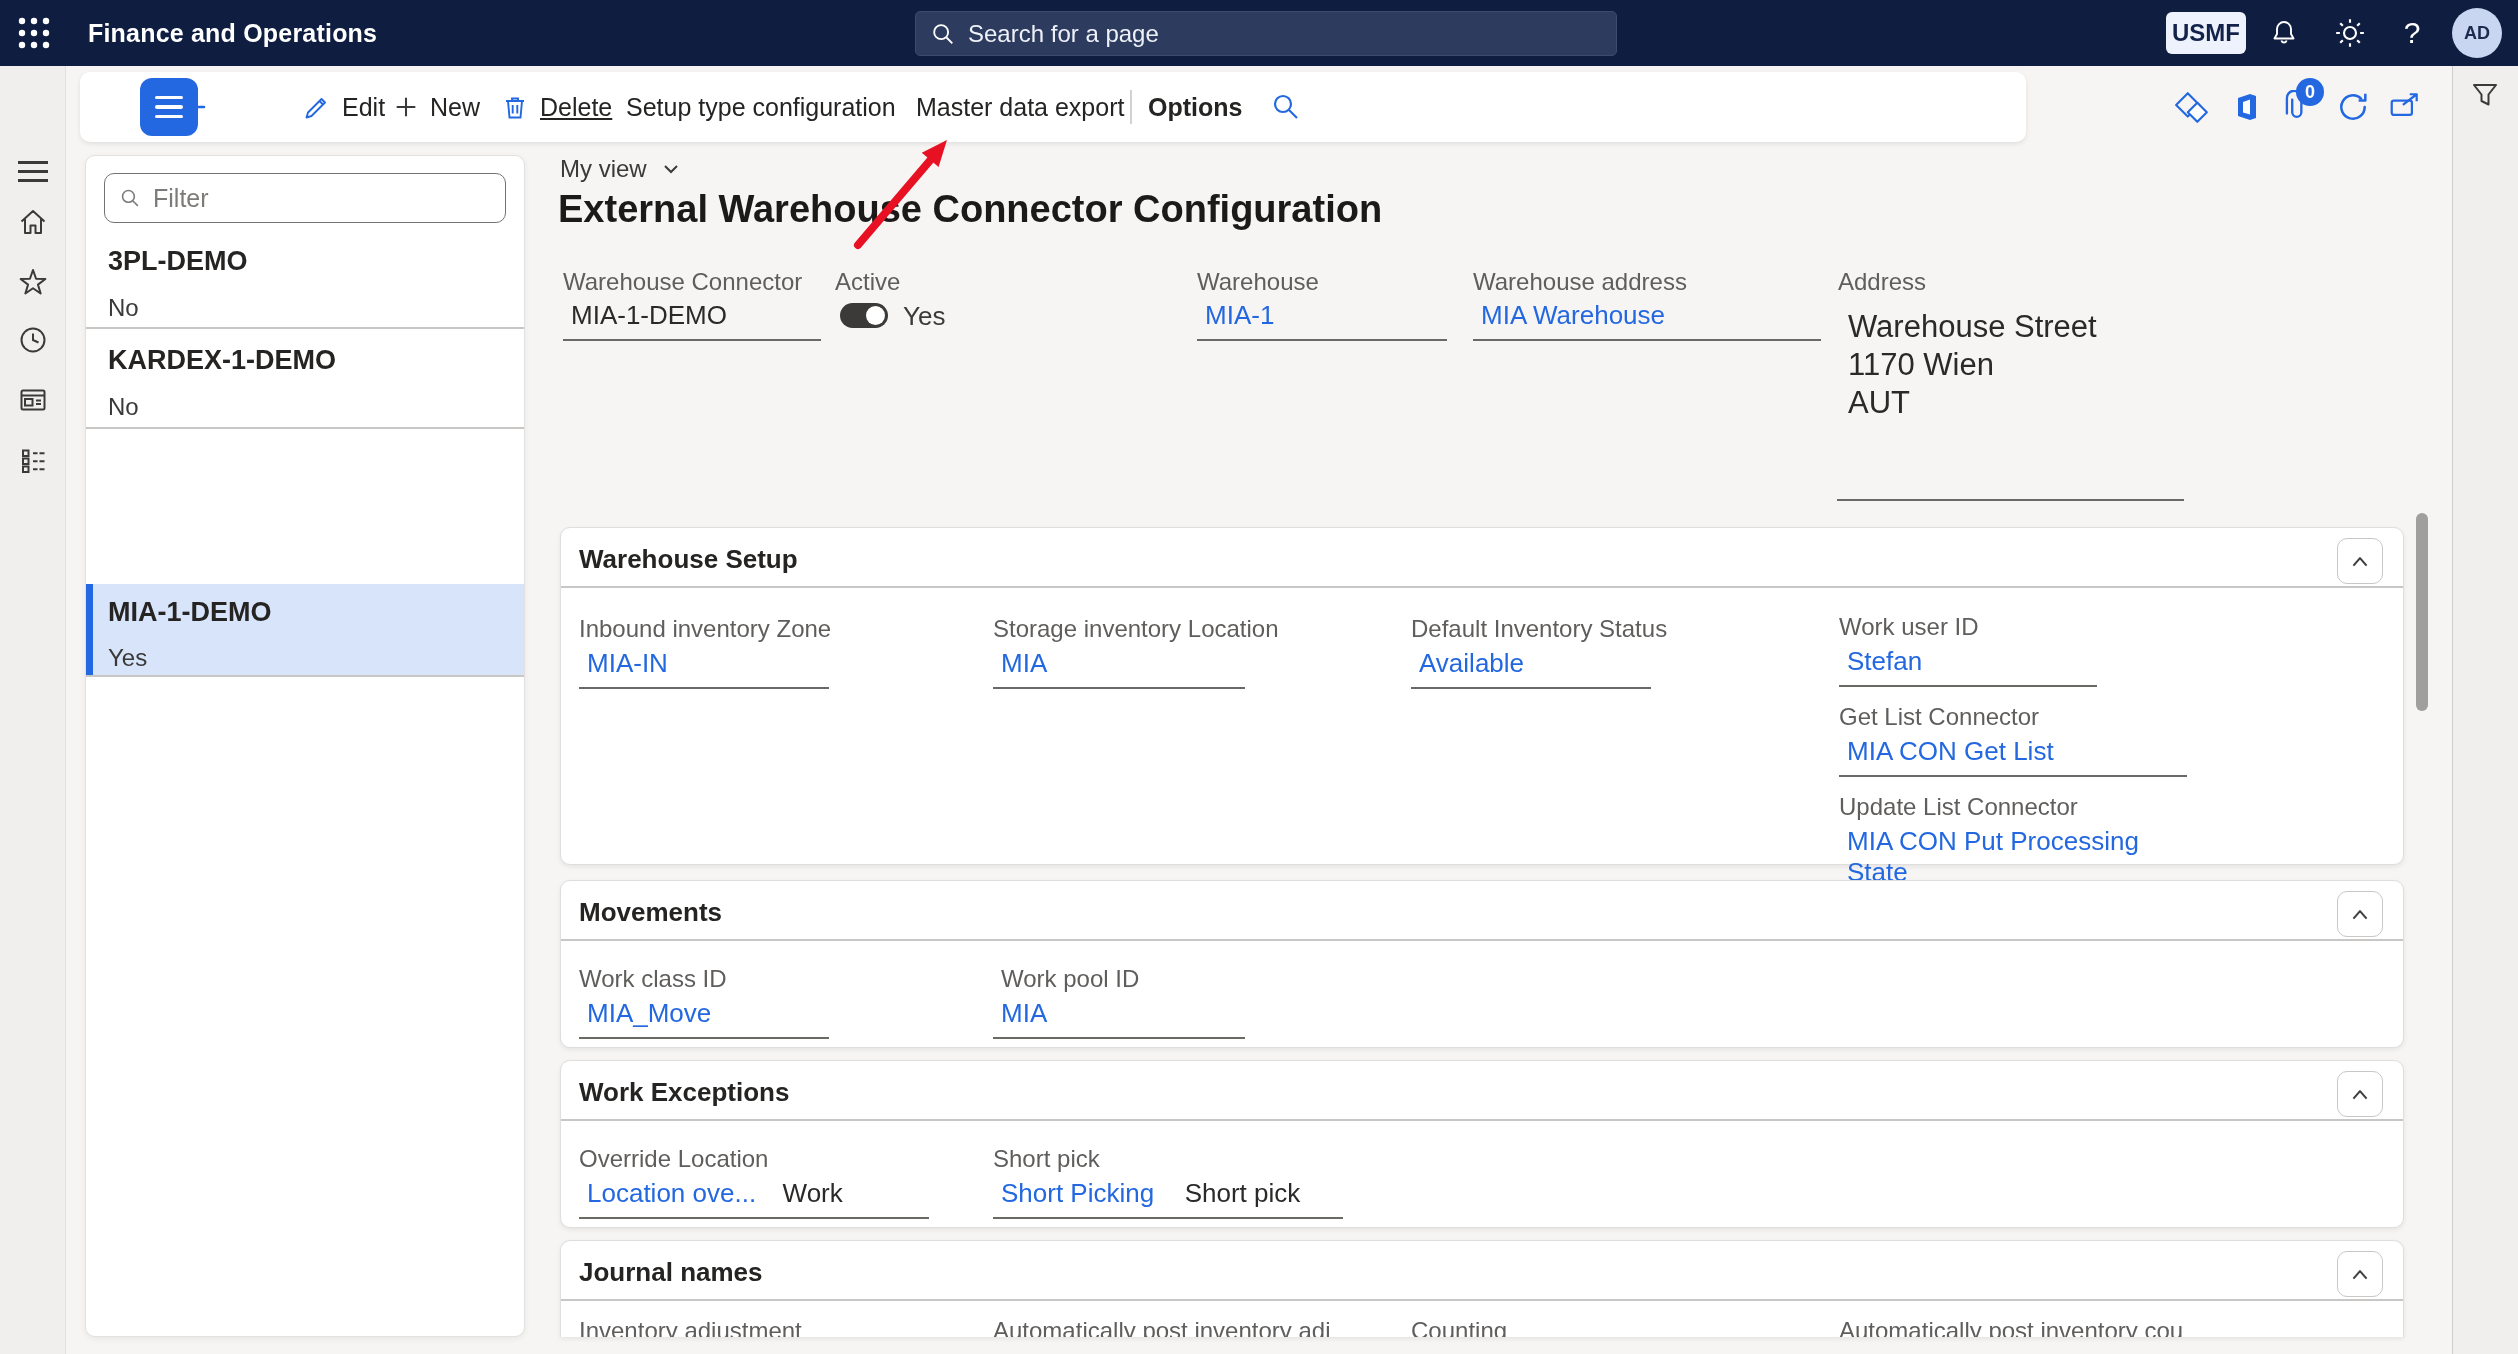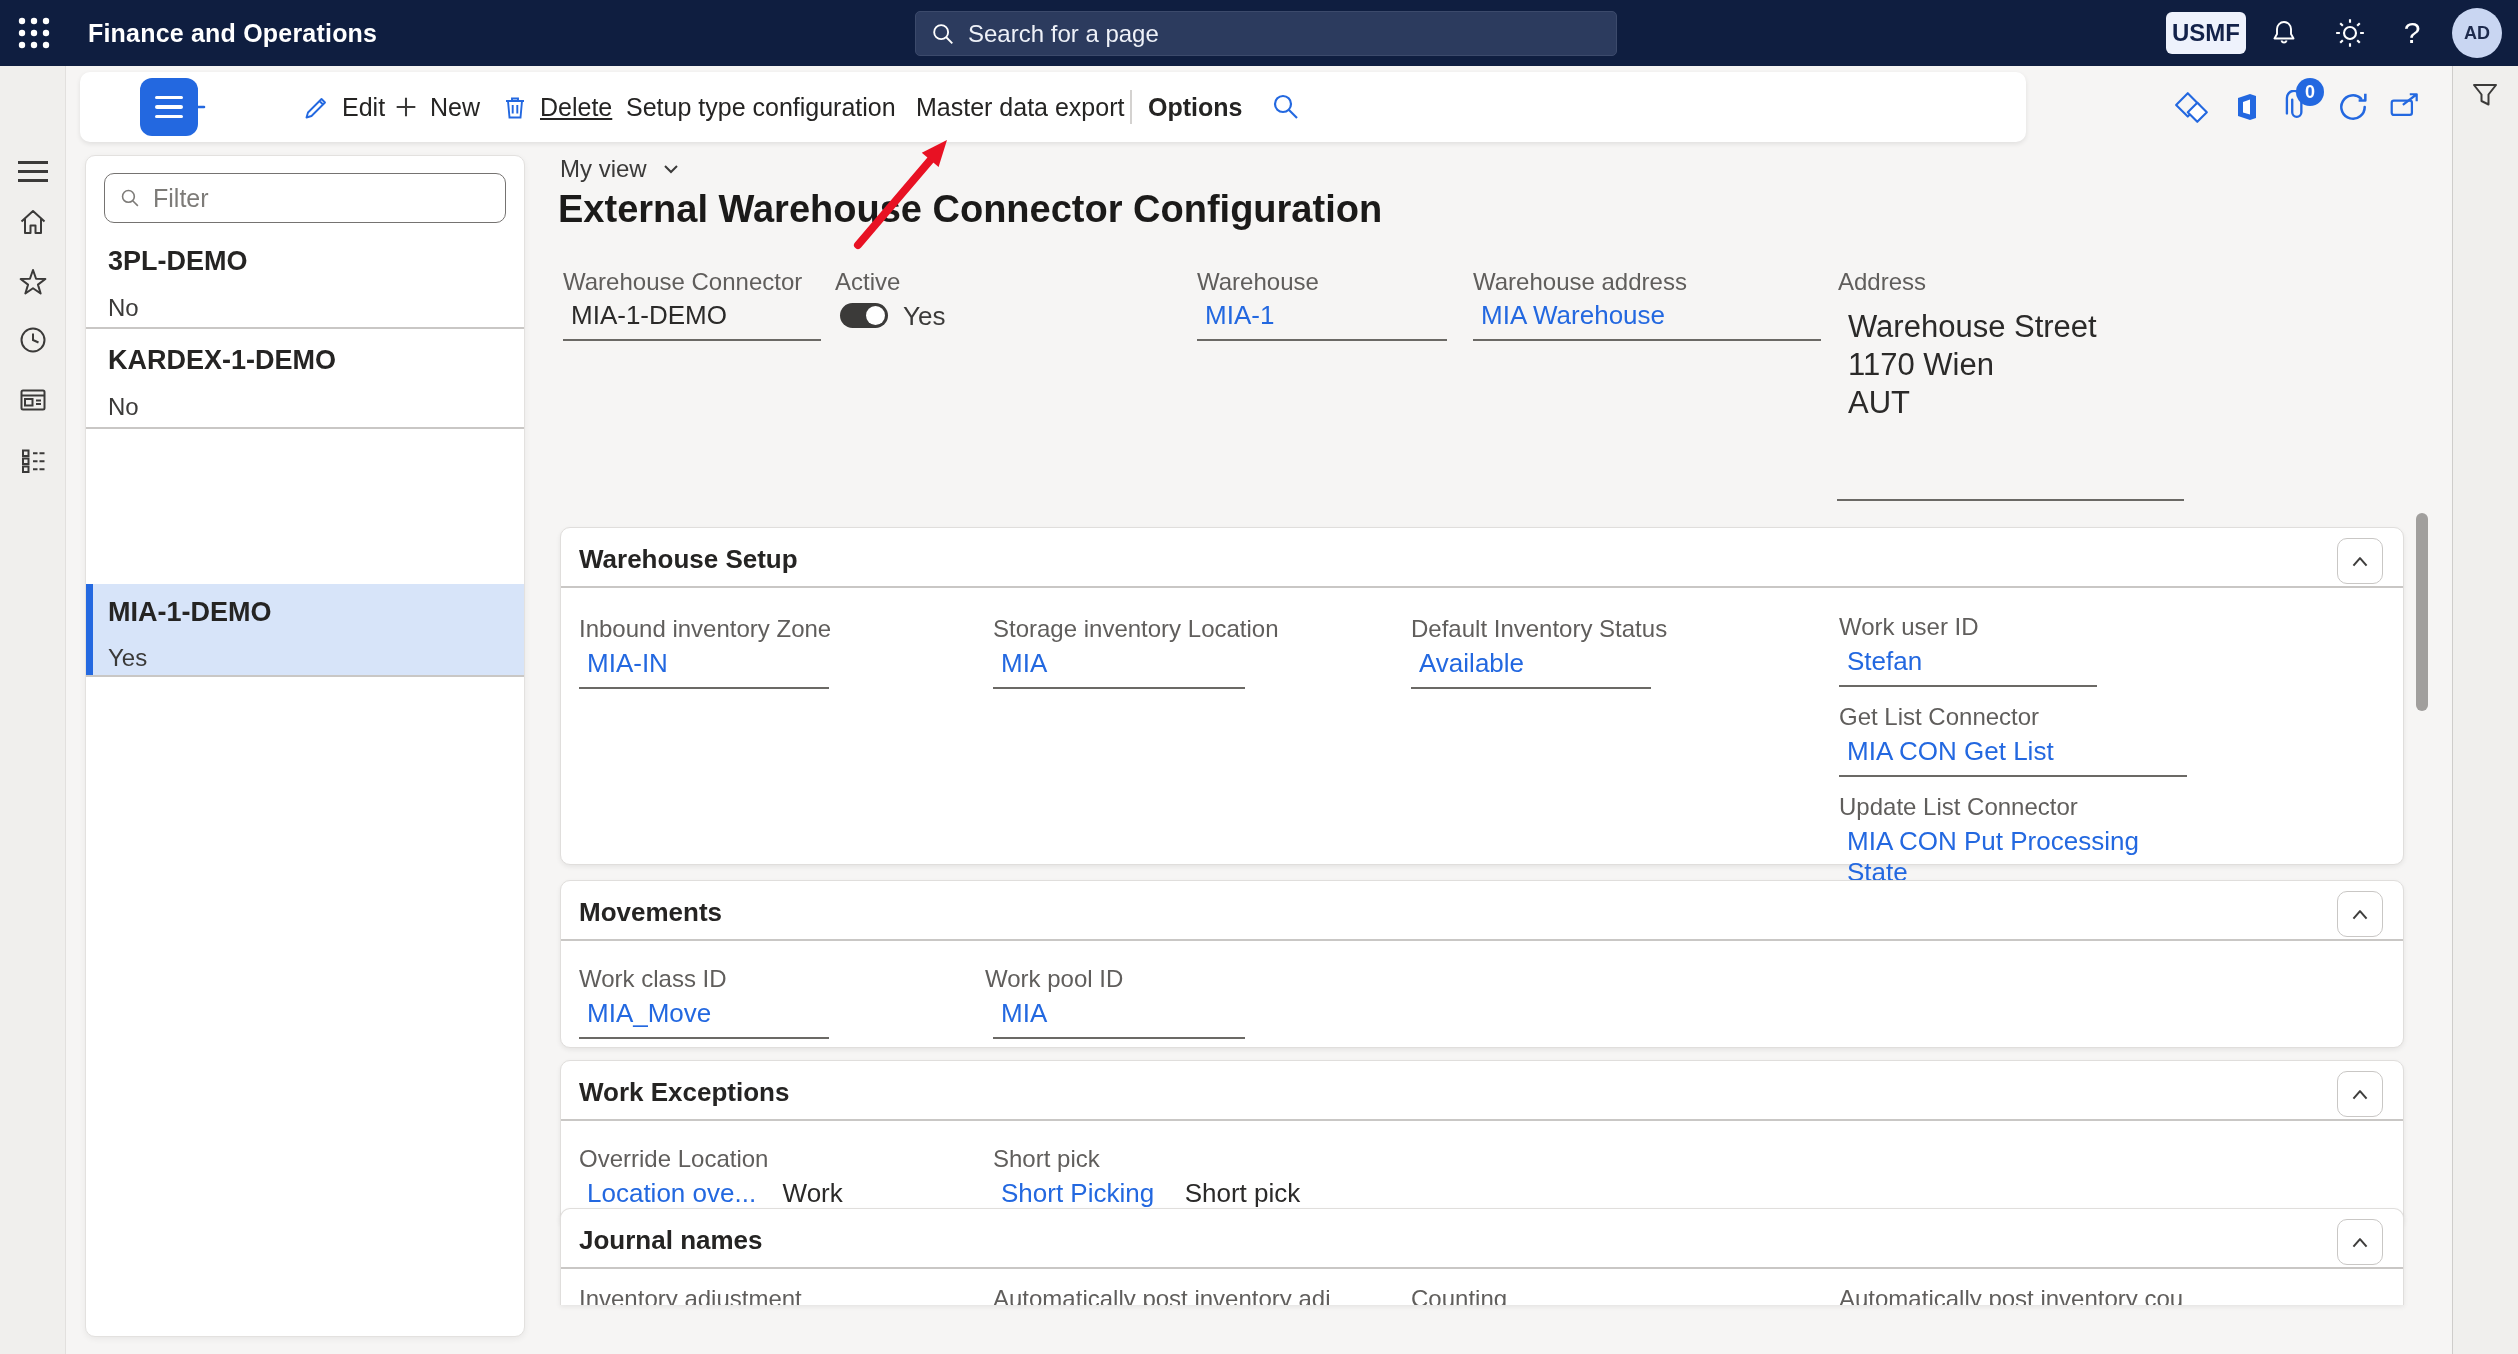--- a/index.html
+++ b/index.html
@@ -410,21 +410,21 @@
         <path d="M9 17 L16 9 L23 17" stroke="#3f3e3d" stroke-width="2.2" fill="none" stroke-linejoin="round"></path>
       </svg>
     </button>
     <div class="card-div"></div>
 
     <div class="abs lbl" style="left:18px;top:84px;">Work class ID</div>
     <div class="ufield" style="left:18px;top:117px;width:250px;">
       <span class="val link">MIA_Move</span>
     </div>
 
-    <div class="abs lbl" style="left:424px;top:84px;">Work pool ID</div>
+    <div class="abs lbl" style="left:440px;top:84px;">Work pool ID</div>
     <div class="ufield" style="left:432px;top:117px;width:252px;">
       <span class="val link">MIA</span>
     </div>
   </div>
 
   <div class="card" style="top:1060px;height:168px;">
     <div class="card-h">Work Exceptions</div>
     <button class="collapse-btn">
       <svg width="30" height="24" viewBox="0 0 32 24">
         <path d="M9 17 L16 9 L23 17" stroke="#3f3e3d" stroke-width="2.2" fill="none" stroke-linejoin="round"></path>
@@ -438,21 +438,21 @@
       <span class="val darkval" style="margin-left:22px;">Work</span>
     </div>
 
     <div class="abs lbl" style="left:432px;top:84px;">Short pick</div>
     <div class="ufield" style="left:432px;top:117px;width:350px;">
       <span class="val link">Short Picking</span>
       <span class="val darkval" style="margin-left:26px;">Short pick</span>
     </div>
   </div>
 
-  <div class="card" style="top:1208px;height:97px;overflow:hidden;border-bottom:none;border-radius:10px 10px 0 0;">
+  <div class="card" style="top:1240px;height:97px;overflow:hidden;border-bottom:none;border-radius:10px 10px 0 0;">
     <div class="card-h">Journal names</div>
     <button class="collapse-btn">
       <svg width="30" height="24" viewBox="0 0 32 24">
         <path d="M9 17 L16 9 L23 17" stroke="#3f3e3d" stroke-width="2.2" fill="none" stroke-linejoin="round"></path>
       </svg>
     </button>
     <div class="card-div"></div>
 
     <div class="abs lbl" style="left:18px;top:76px;white-space:nowrap;">Inventory adjustment</div>
     <div class="abs lbl" style="left:432px;top:76px;white-space:nowrap;width:340px;overflow:hidden;">Automatically post inventory adj</div>

